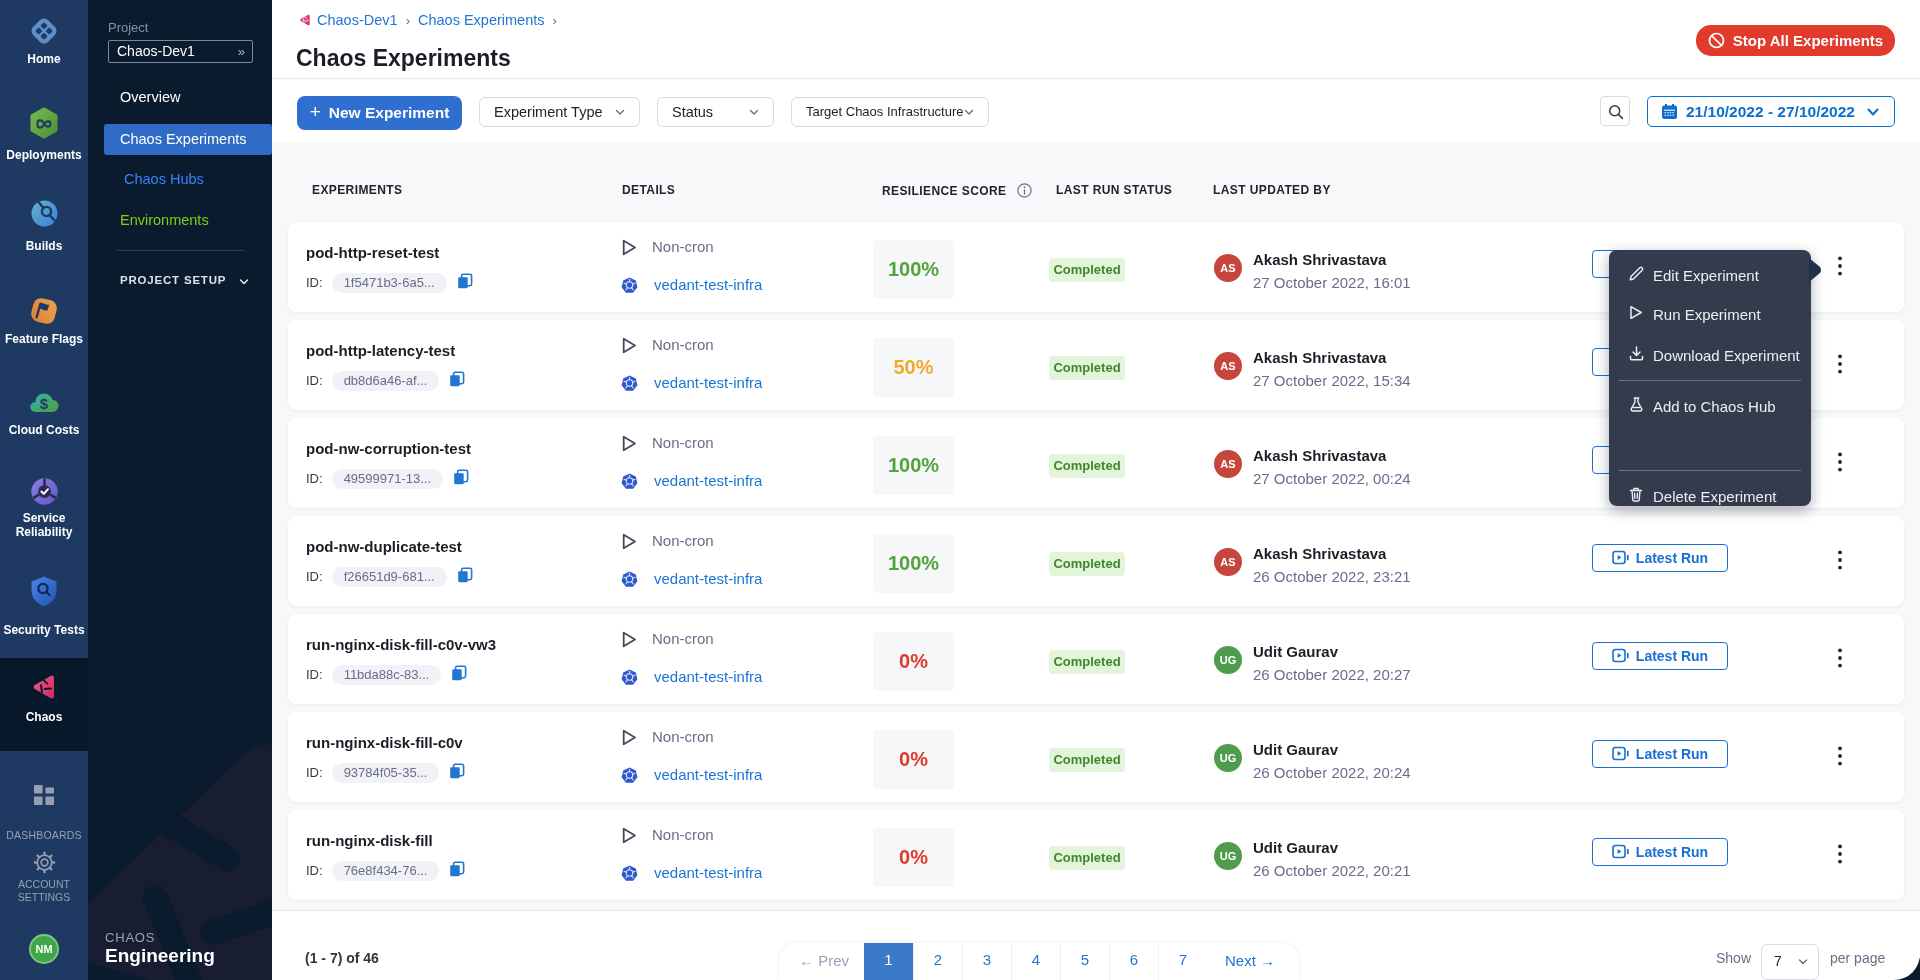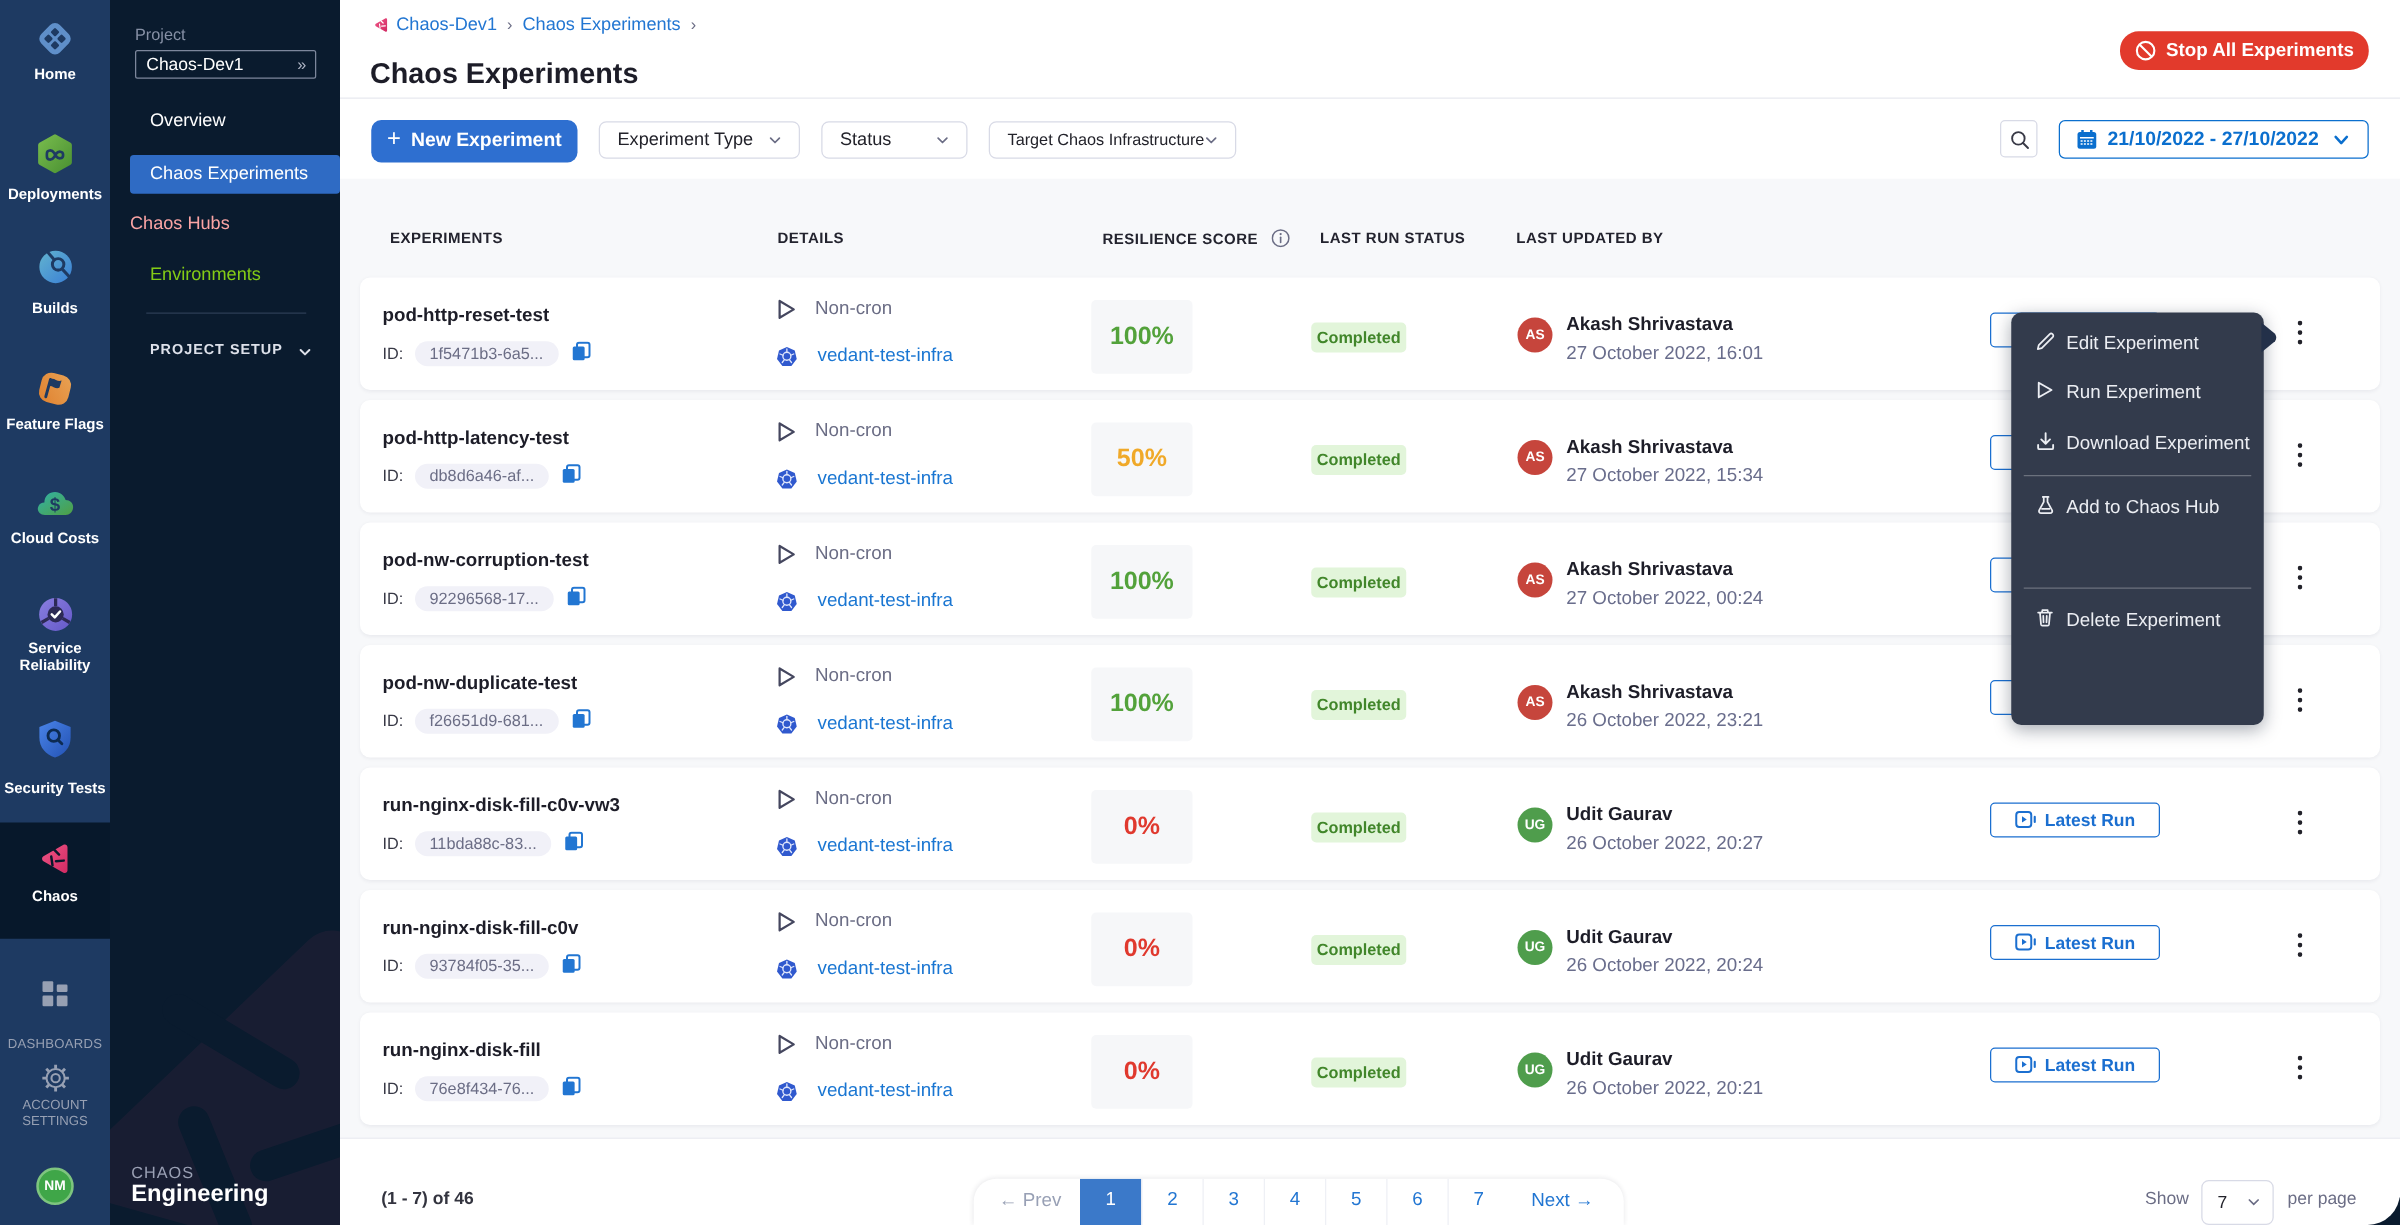--- a/index.html
+++ b/index.html
@@ -19,21 +19,21 @@
 .noncron{position:absolute;left:334px;top:16px;font-size:15px;color:#6b6d85}
 .infra{position:absolute;left:366px;top:54px;font-size:15px;color:#1a76d2}
 .score{position:absolute;left:585px;top:18px;width:81px;height:59px;background:#f6f7f9;border-radius:4px;display:flex;align-items:center;justify-content:center;font-size:20px;font-weight:bold}
 .cpill{position:absolute;left:761px;top:36px;width:76px;height:24px;background:#e2f5da;border-radius:4px;color:#41862a;font-size:13px;font-weight:bold;text-align:center;line-height:24px}
 .avatar{position:absolute;left:926px;top:32px;width:28px;height:28px;border-radius:50%;color:#fff;font-size:11px;font-weight:bold;text-align:center;line-height:28px}
 .uname{position:absolute;left:965px;top:29px;font-size:15px;font-weight:bold;color:#1d1d28}
 .udate{position:absolute;left:965px;top:52px;font-size:15px;color:#696d8c}
 .lrun{position:absolute;left:1304px;top:28px;width:136px;height:28px;border:1px solid #1b6fd0;border-radius:4px;background:#fff;color:#1b6fd0;font-size:14px;font-weight:bold;display:flex;align-items:center;justify-content:center}
 .keb{position:absolute;left:1550px;top:34px}
 .ddl{position:absolute;top:97px;height:30px;border:1px solid #d8dae6;border-radius:6px;background:#fff;font-size:14.5px;color:#22222a;line-height:28px;padding-left:14px;white-space:nowrap}
-.menu{position:absolute;left:1609px;top:250px;width:202px;height:330px;background:#333b4c;border-radius:8px;z-index:40;box-shadow:0 4px 14px rgba(10,20,40,.35)}
+.menu{position:absolute;left:1609px;top:250px;width:202px;height:256px;background:#333b4c;border-radius:8px;z-index:40;box-shadow:0 4px 14px rgba(10,20,40,.35)}
 .mi{position:absolute;left:0;width:202px;height:40px;color:#eceef3;font-size:15px}
 .mi .ic{position:absolute;left:19px;top:50%;transform:translateY(-50%)}
 .mi .tx{position:absolute;left:44px;top:50%;transform:translateY(-50%);white-space:nowrap}
 .msep{position:absolute;left:10px;width:182px;height:1px;background:rgba(255,255,255,.28)}
 </style></head>
 <body>
 <div class="rail">
 <div class="abs" style="left:0;top:658px;width:88px;height:93px;background:#07182b"></div>
 <div class="mod" style="top:16px">
       <svg width="30" height="30" viewBox="0 0 30 30">
@@ -199,21 +199,21 @@
 <path d="M10.2 4.9 L14.6 9.3" stroke="#0a1b2e" stroke-width="1.6" stroke-linecap="round"></path>
 <path d="M9.6 10.6 L10.4 16.2" stroke="#0a1b2e" stroke-width="1.6" stroke-linecap="round"></path>
 <path d="M12.6 13.6 L17.6 13.2" stroke="#0a1b2e" stroke-width="1.6" stroke-linecap="round"></path>
 </g>
       </svg></div>
 <div class="abs" style="left:20px;top:20px;font-size:13px;color:#8690a5">Project</div>
 <div class="abs" style="left:20px;top:40px;width:145px;height:23px;border:1px solid #7d879c;border-radius:2px;color:#fff;font-size:14px;line-height:21px;padding-left:8px">Chaos-Dev1<span style="position:absolute;right:7px;top:0;color:#aeb4c4;font-size:13px">»</span></div>
 <div class="abs" style="left:16px;top:124px;width:168px;height:31px;background:#2f6bc4;border-radius:3px"></div>
 <div class="abs" style="left:32px;top:89px;font-size:14.5px;color:#fff;font-weight:normal">Overview</div>
 <div class="abs" style="left:32px;top:131px;font-size:14.5px;color:#fff;font-weight:normal">Chaos Experiments</div>
-<div class="abs" style="left:16px;top:171px;font-size:14.5px;color:#fca5a5;font-weight:normal">Chaos Hubs</div>
+<div class="abs" style="left:36px;top:171px;font-size:14.5px;color:#3b82f6;font-weight:normal">Chaos Hubs</div>
 <div class="abs" style="left:32px;top:212px;font-size:14.5px;color:#84cc16;font-weight:normal">Environments</div>
 <div class="abs" style="left:29px;top:250px;width:128px;height:1px;background:#2c3e55"></div>
 <div class="abs" style="left:32px;top:274px;font-size:11.5px;font-weight:bold;letter-spacing:.8px;color:#dde1ea">PROJECT SETUP</div>
 <svg class="abs" style="left:150px;top:276px" width="12" height="12" viewBox="0 0 12 12">
       <path d="M2.5 4 L6 7.5 L9.5 4" stroke="#dde1ea" stroke-width="1.6" fill="none" stroke-linecap="round" stroke-linejoin="round"></path>
     </svg>
 <div class="abs" style="left:17px;top:930px;font-size:13px;letter-spacing:.8px;color:#9aa0b4">CHAOS</div>
 <div class="abs" style="left:17px;top:945px;font-size:19px;font-weight:bold;color:#fff">Engineering</div>
 </div>
 <div class="main">
@@ -347,21 +347,21 @@
           <path d="M15.8 5.5 L15.8 9.5" stroke="#1b6fd0" stroke-width="1.7" stroke-linecap="round"></path>
         </svg>Latest Run</div>
 <div class="keb"><svg width="4" height="20" viewBox="0 0 4 20">
           <circle cx="2" cy="2.4" r="1.9" fill="#22222a"></circle>
           <circle cx="2" cy="10" r="1.9" fill="#22222a"></circle>
           <circle cx="2" cy="17.6" r="1.9" fill="#22222a"></circle>
         </svg></div>
 </div>
 <div class="card" style="top:418px">
 <div class="nm">pod-nw-corruption-test</div>
-<div class="idrow">ID:<span class="idpill">92296568-17...</span><span style="display:inline-block;margin-left:10px;vertical-align:-2px"><svg width="16" height="16" viewBox="0 0 16 16">
+<div class="idrow">ID:<span class="idpill">49599971-13...</span><span style="display:inline-block;margin-left:10px;vertical-align:-2px"><svg width="16" height="16" viewBox="0 0 16 16">
             <rect x="4.6" y="1.2" width="10" height="11.5" rx="1.6" fill="none" stroke="#2276d2" stroke-width="1.6"></rect>
             <rect x="1.2" y="4.2" width="9.5" height="11" rx="1.2" fill="#2276d2"></rect>
           </svg></span></div>
 <div class="abs" style="left:333px;top:16px"><svg width="17" height="19" viewBox="0 0 16 18">
           <path d="M2.5 2.6 L13.2 9 L2.5 15.4 Z" fill="none" stroke="#45475f" stroke-width="1.7" stroke-linejoin="round"></path>
         </svg></div>
 <div class="noncron" style="left:364px">Non-cron</div>
 <div class="abs" style="left:333px;top:55px"><svg width="17" height="17" viewBox="0 0 17 17">
           <polygon points="8.5,0.5 14.8,3.4 16.4,10.2 12.1,15.7 4.9,15.7 0.6,10.2 2.2,3.4" fill="#3059ce"></polygon>
           <circle cx="8.5" cy="8" r="3.2" fill="none" stroke="#dfe6fb" stroke-width="1.1"></circle>

